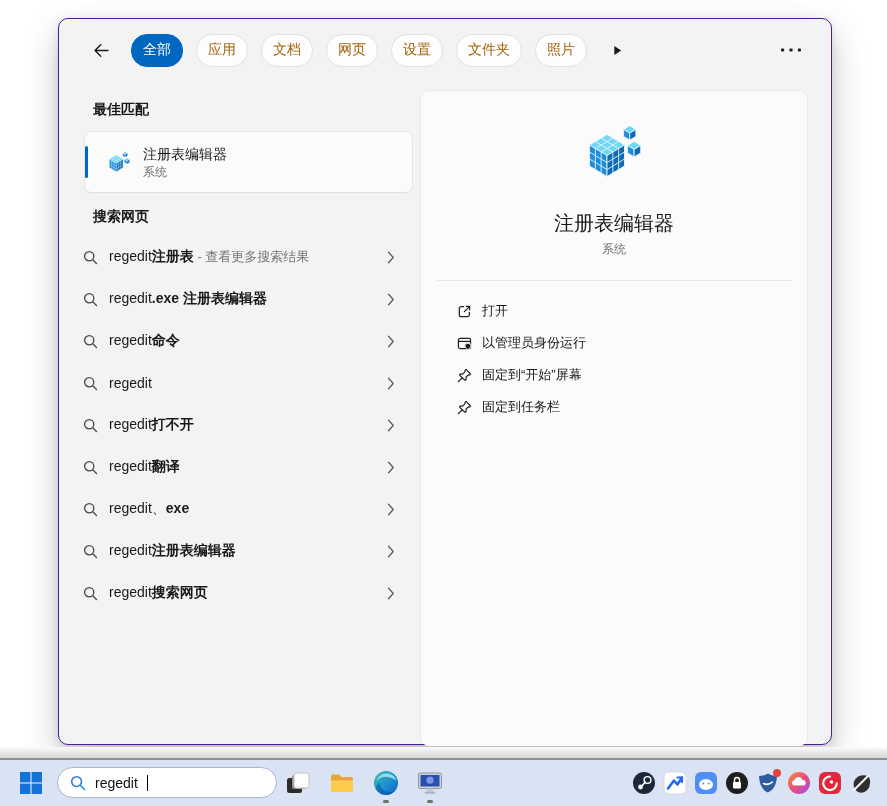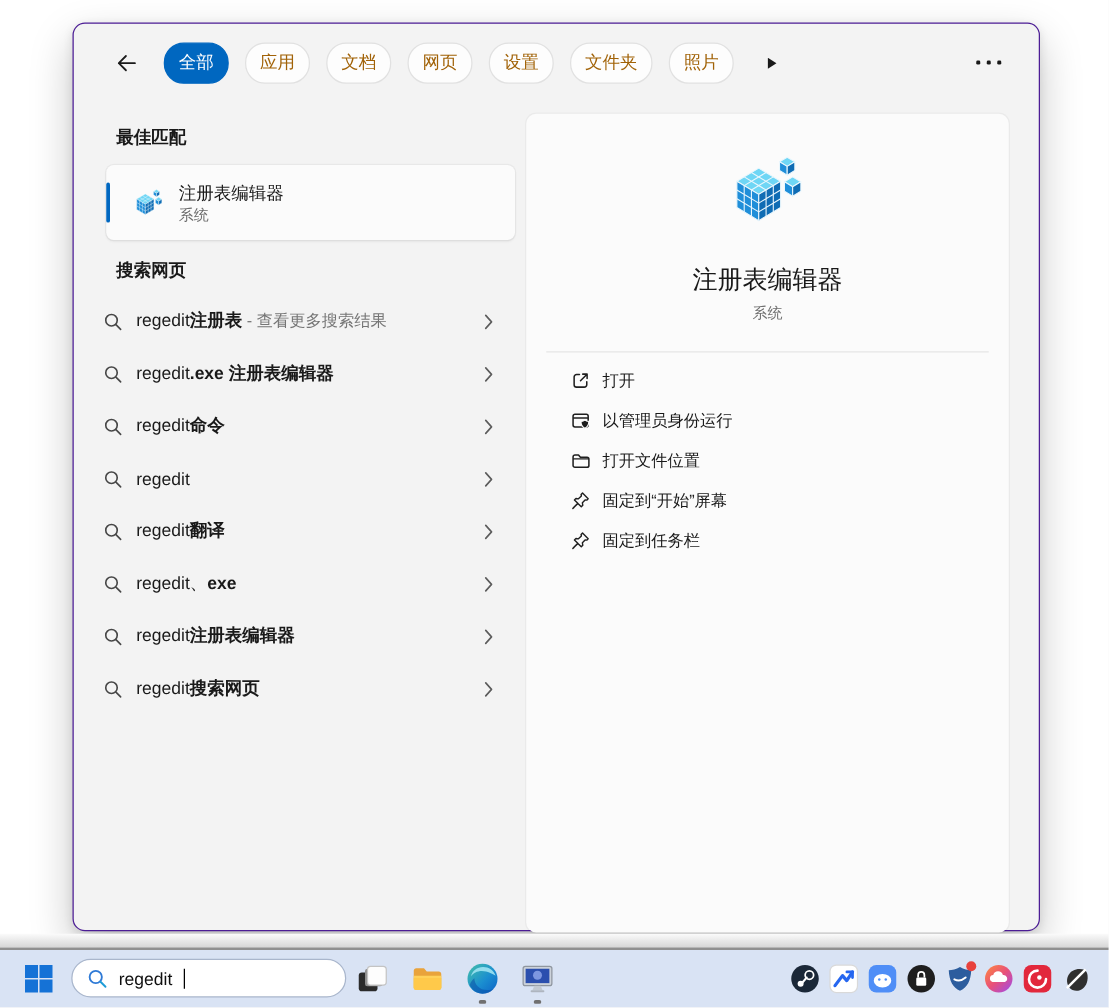--- a/index.html
+++ b/index.html
@@ -53,21 +53,21 @@
     position:absolute;left:362px;top:72px;width:386px;height:655px;
     background:#fbfbfb;border-radius:8px;box-shadow:0 0 0 1px rgba(0,0,0,.035);
     box-sizing:border-box;
   }
   .hero{text-align:center;padding-top:33px;}
   .hero-icon{width:56px;height:56px;}
   .hero-title{font-size:20px;color:#191919;margin-top:26px;line-height:26px;}
   .hero-sub{font-size:12px;color:#6f6f6f;margin-top:5px;}
   .divider{margin:22px 16px 0;height:1px;background:#e6e6e6;}
   .actions{margin-top:14px;padding:0 16px;}
-  .arow{height:32px;display:flex;align-items:flex-start;padding-left:19px;gap:9px;font-size:13px;color:#191919;cursor:pointer;border-radius:4px;}
+  .arow{height:32px;display:flex;align-items:center;padding-left:19px;gap:9px;font-size:13px;color:#191919;cursor:pointer;border-radius:4px;}
   .a-icon{width:17px;height:17px;flex:none;color:#1f1f1f;}
 
   
   .strip{position:absolute;left:0;right:0;top:747px;height:11px;background:linear-gradient(#fbfbfb,#d6d6d6);border-bottom:2px solid #909090;}
   .taskbar{position:absolute;left:0;bottom:0;width:100%;height:46px;background:#d9e3f4;}
   .start-btn{position:absolute;left:19px;top:11px;width:24px;height:24px;cursor:pointer;}
   .tb-search{
     position:absolute;left:57px;top:7px;width:220px;height:31px;background:#ffffff;
     border:1px solid #a9b6cc;border-radius:16px;display:flex;align-items:center;
     padding:0 12px;box-sizing:border-box;gap:9px;cursor:text;
@@ -303,20 +303,29 @@
           </svg>
         <span class="s-text"><span>regedit</span><b></b></span>
         <svg class="chev">
             <use href="#i-chev"></use>
           </svg>
       </div>
       <div class="srow">
         <svg class="mag">
             <use href="#i-mag"></use>
           </svg>
+        <span class="s-text"><span>regedit</span><b>打不开</b></span>
+        <svg class="chev">
+            <use href="#i-chev"></use>
+          </svg>
+      </div>
+      <div class="srow">
+        <svg class="mag">
+            <use href="#i-mag"></use>
+          </svg>
         <span class="s-text"><span>regedit</span><b>翻译</b></span>
         <svg class="chev">
             <use href="#i-chev"></use>
           </svg>
       </div>
       <div class="srow">
         <svg class="mag">
             <use href="#i-mag"></use>
           </svg>
         <span class="s-text"><span>regedit、</span><b>exe</b></span>
@@ -359,26 +368,20 @@
         <svg class="a-icon">
             <use href="#i-open"></use>
           </svg>
         <span>打开</span>
       </div>
       <div class="arow">
         <svg class="a-icon">
             <use href="#i-admin"></use>
           </svg>
         <span>以管理员身份运行</span>
-      </div>
-      <div class="arow">
-        <svg class="a-icon">
-            <use href="#i-folder-line"></use>
-          </svg>
-        <span>打开文件位置</span>
       </div>
       <div class="arow">
         <svg class="a-icon">
             <use href="#i-pin"></use>
           </svg>
         <span>固定到“开始”屏幕</span>
       </div>
       <div class="arow">
         <svg class="a-icon">
             <use href="#i-pin"></use>

